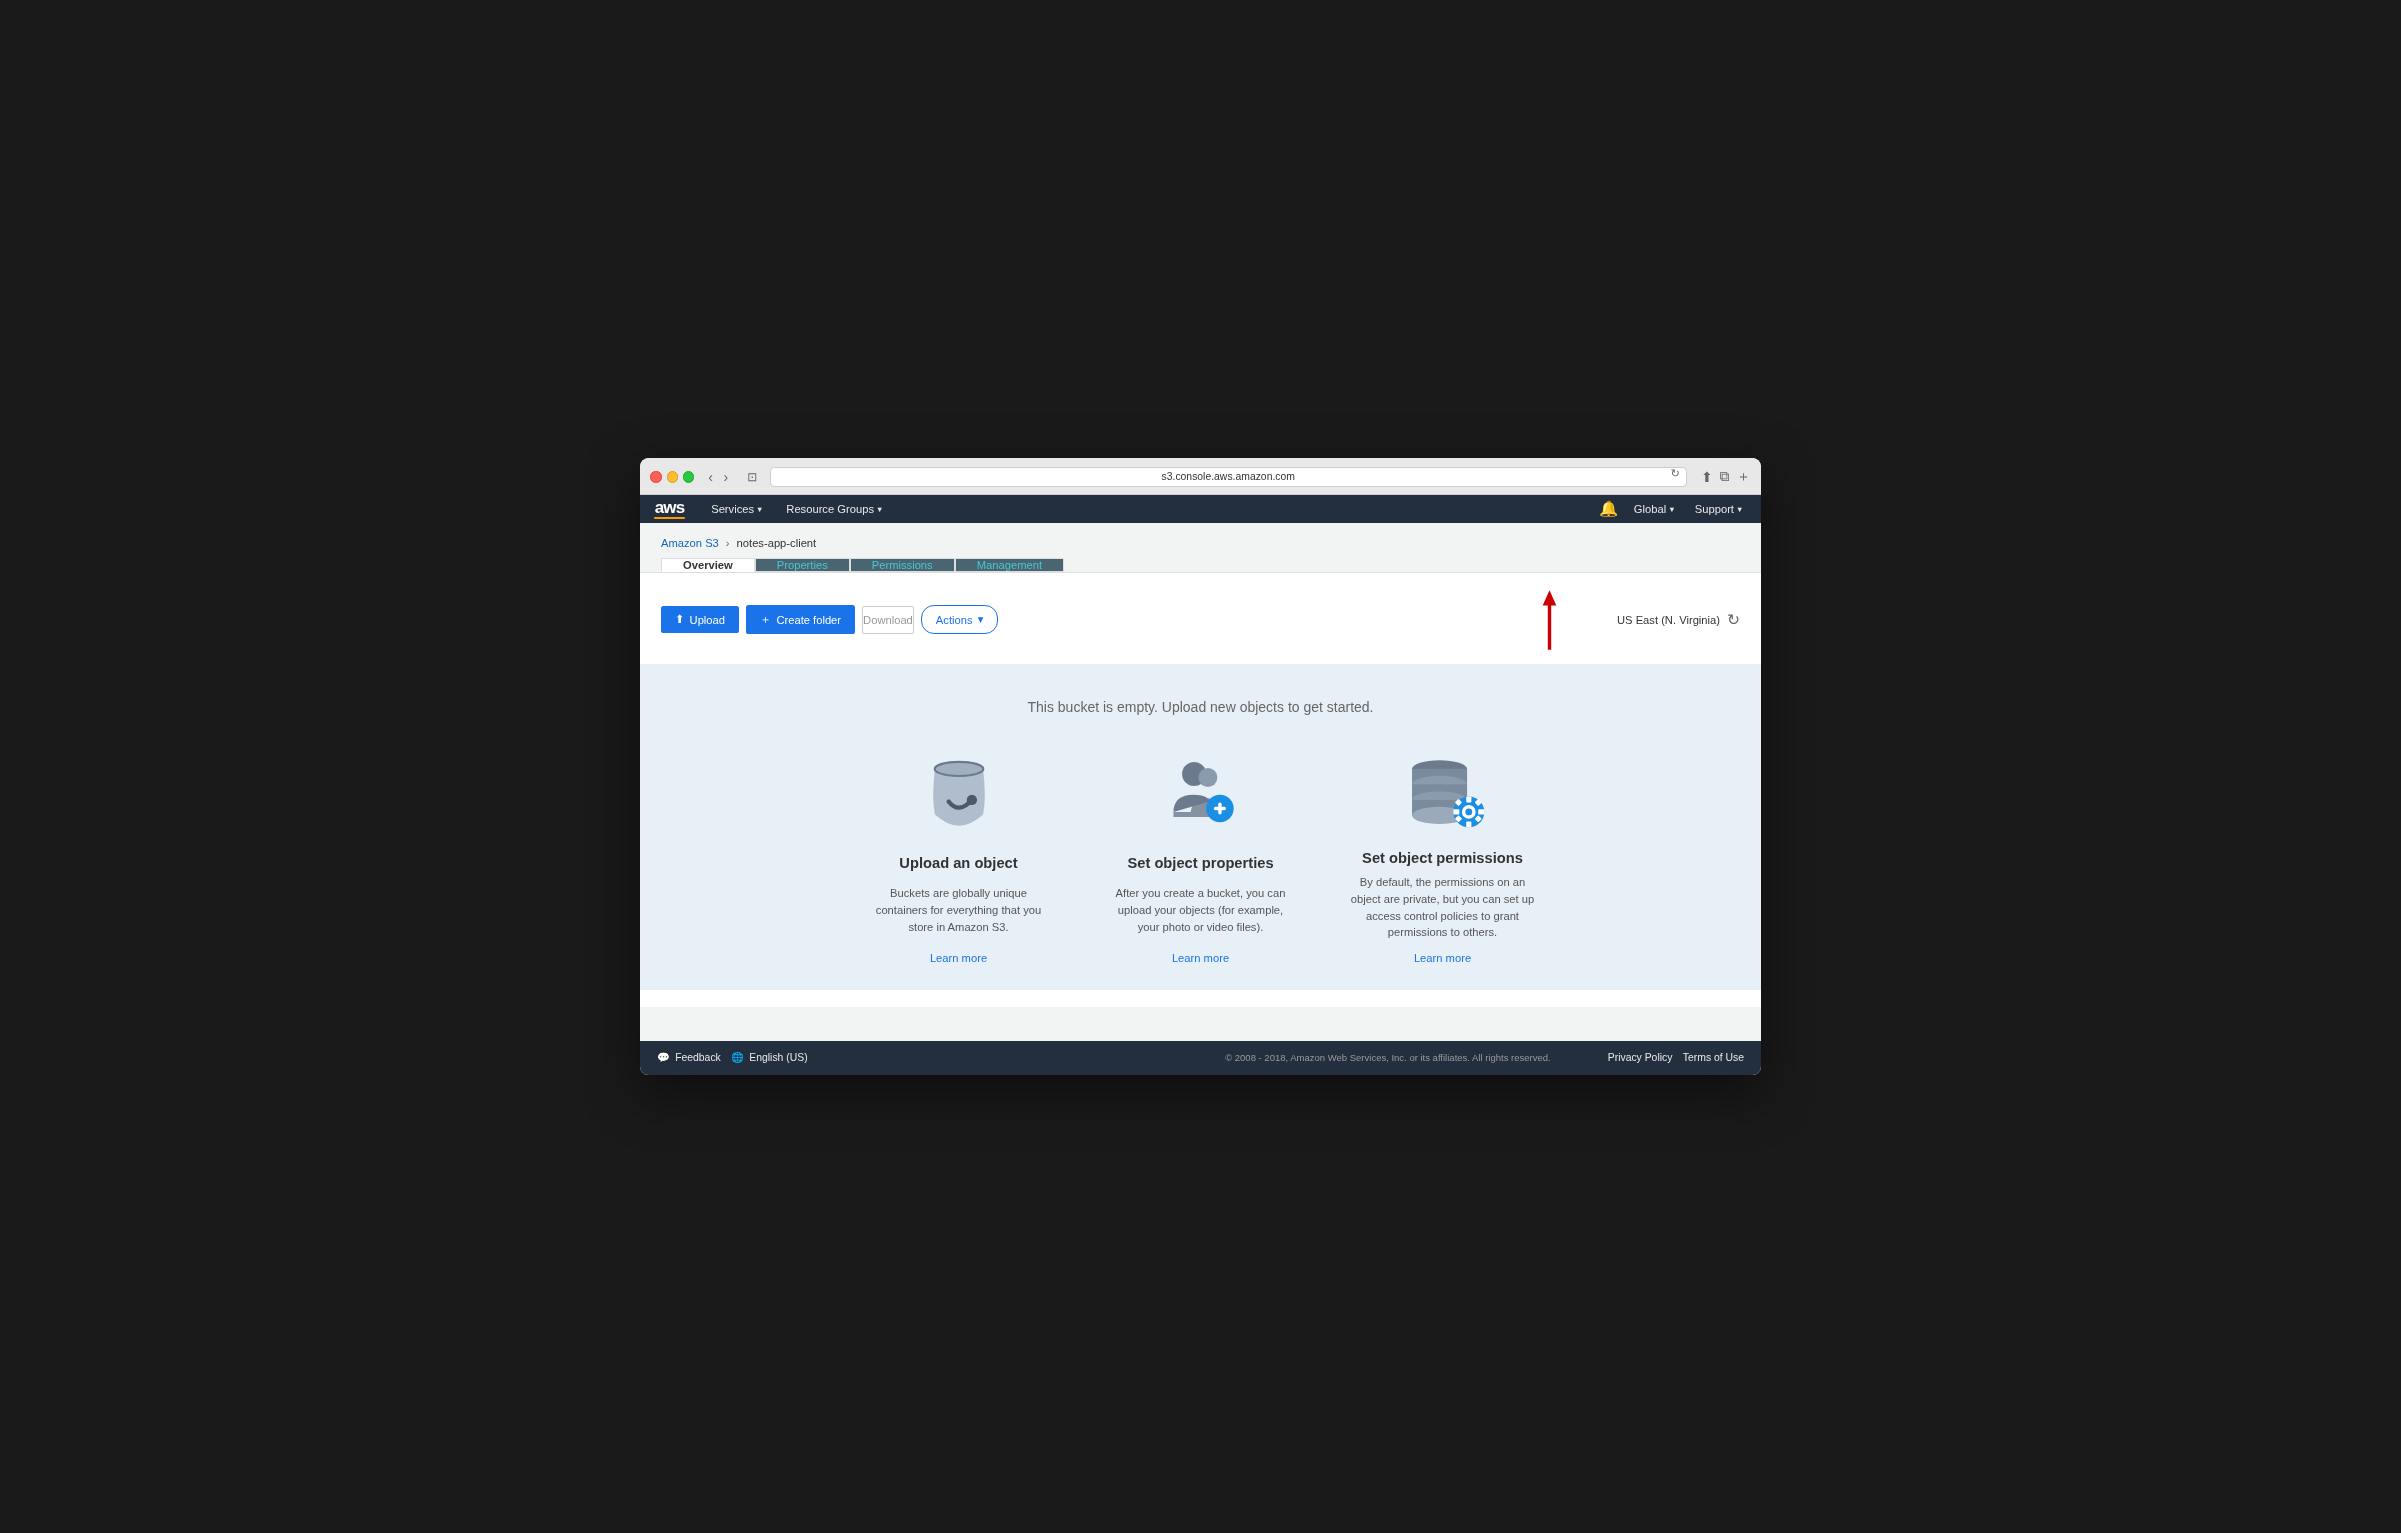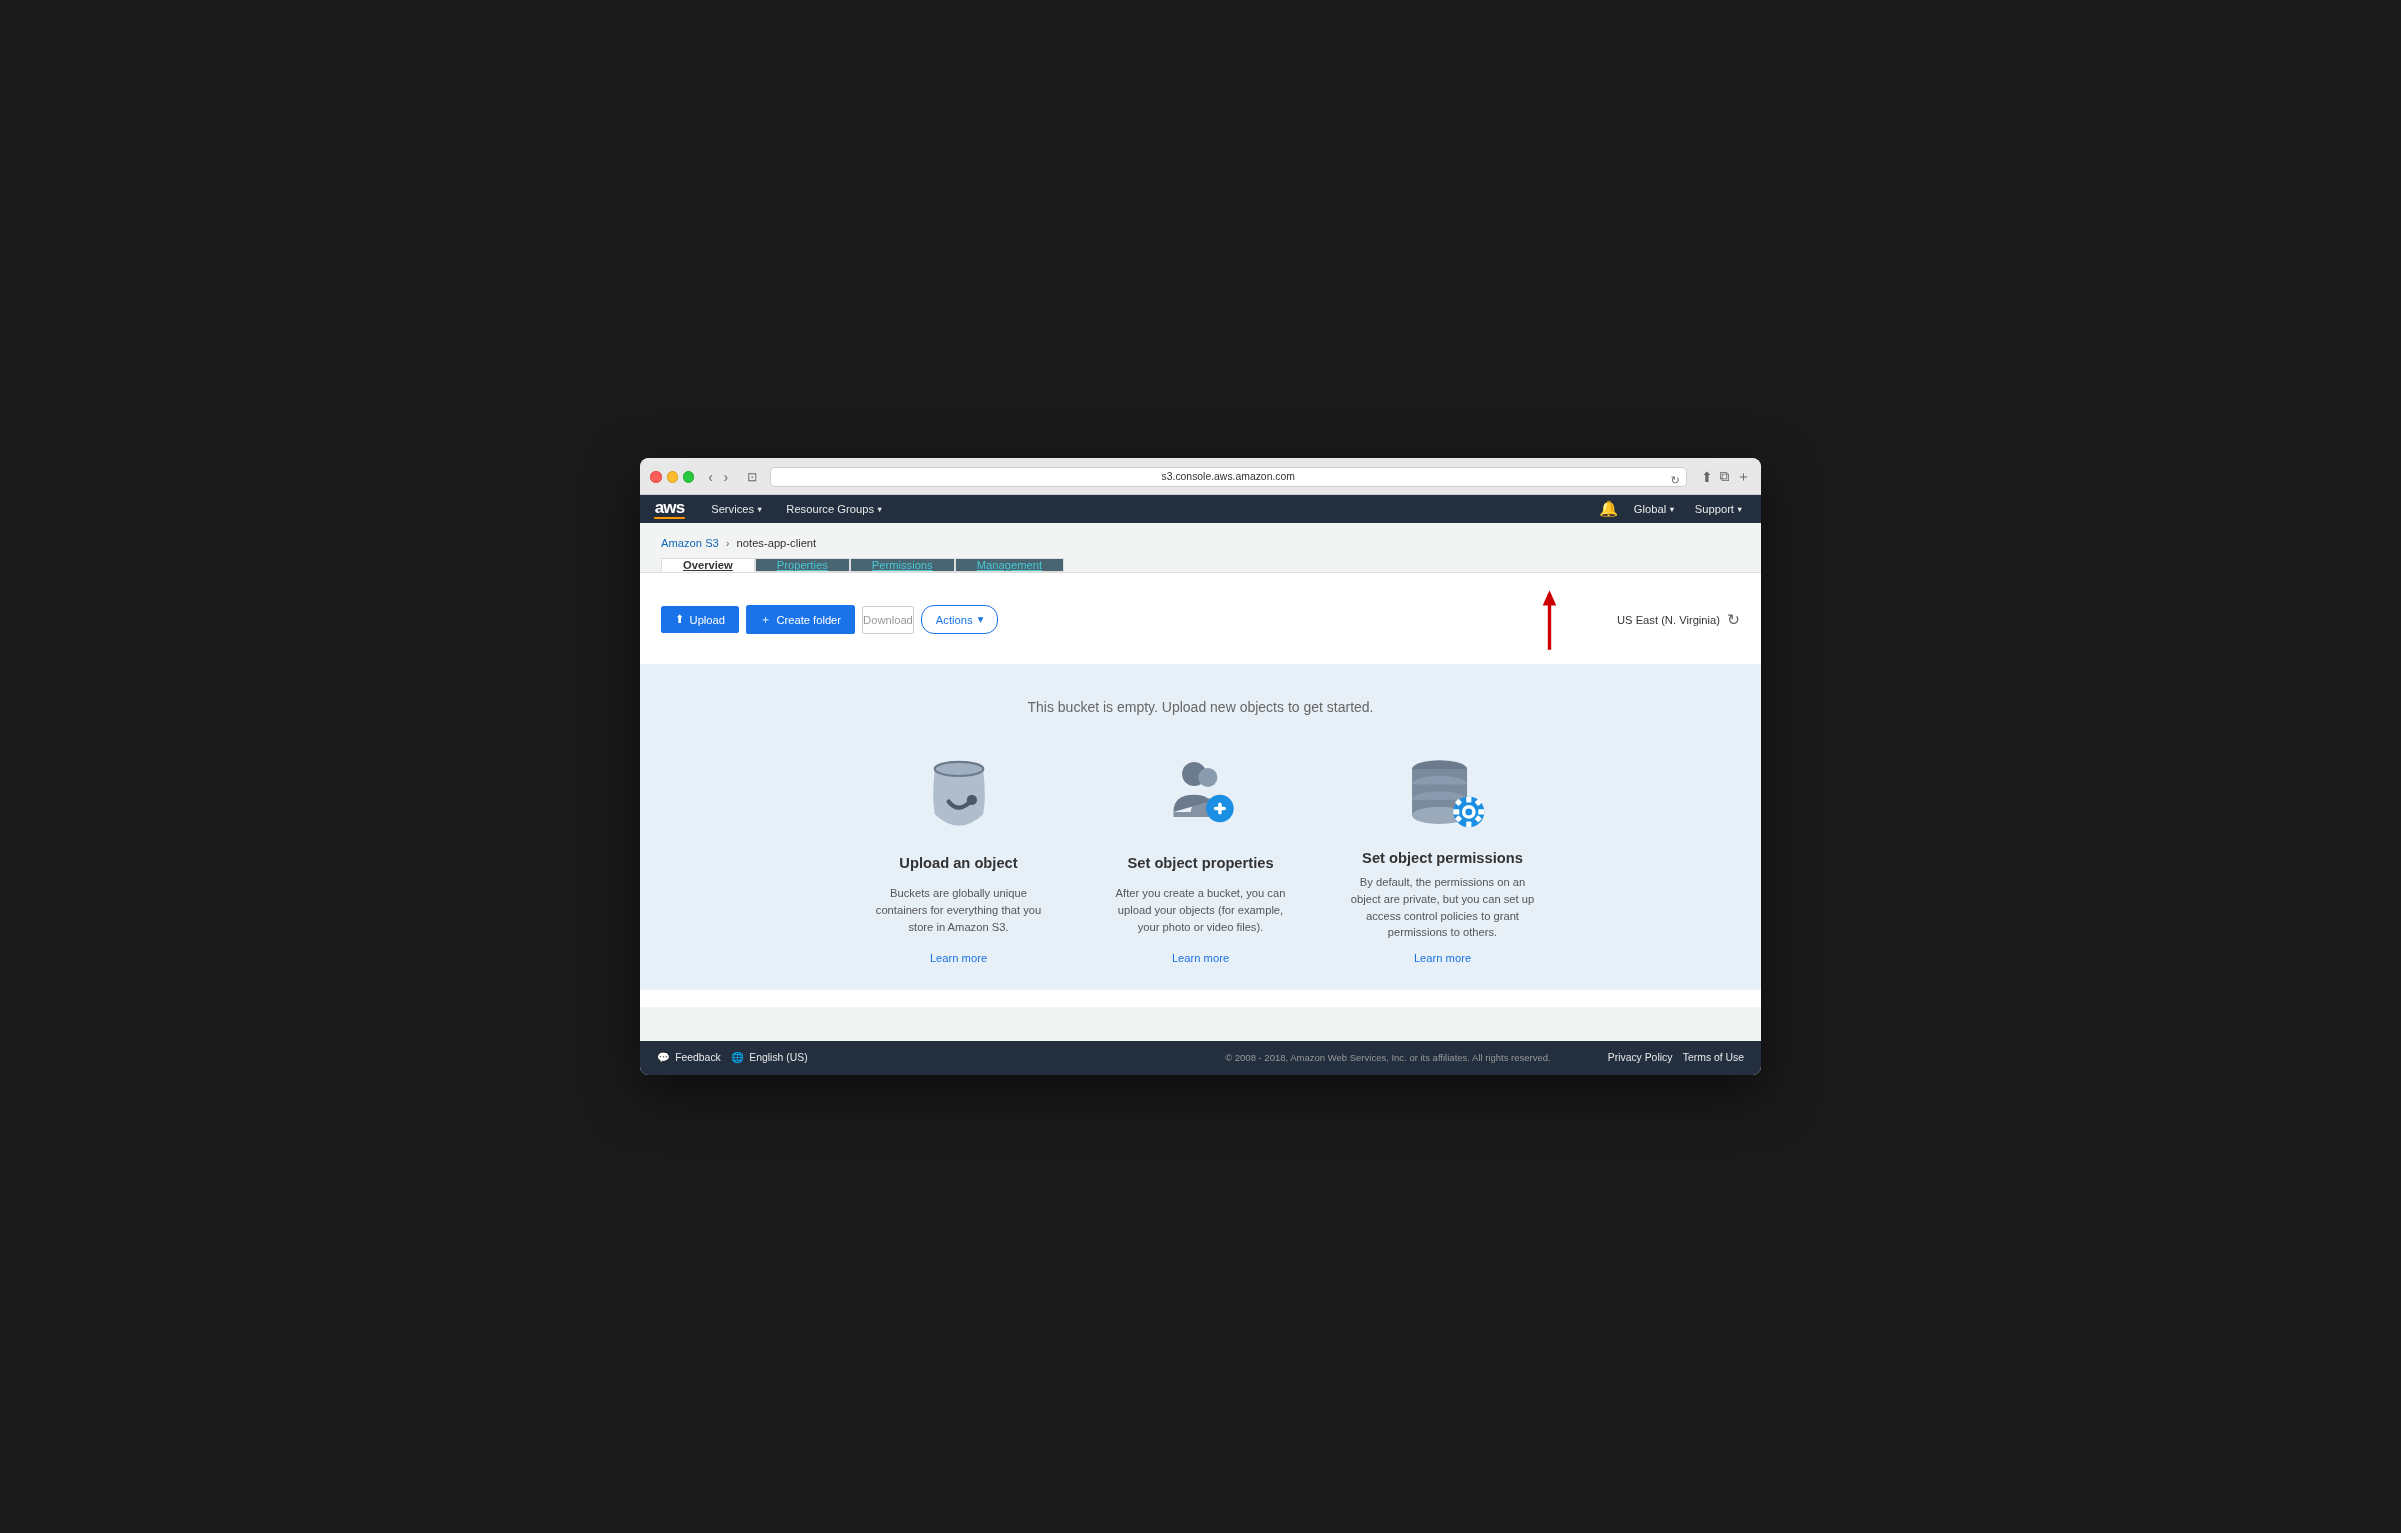--- a/index.html
+++ b/index.html
@@ -34,21 +34,21 @@
       flex: 1;
       background: #fff;
       border: 0.9px solid #ccc;
       border-radius: 4.3px;
       padding: 3.5px 26px;
       font-size: 10.4px;
       color: #333;
       text-align: center;
       position: relative;
     }
-    .url-bar-wrap { flex: 1; position: relative; display: flex; align-items: flex-end; }
+    .url-bar-wrap { flex: 1; position: relative; display: flex; align-items: flex-start; }
     .url-lock { position: absolute; left: 7px; color: #666; font-size: 9.5px; }
     .url-refresh { position: absolute; right: 7px; color: #666; font-size: 11.2px; cursor: pointer; }
     .browser-actions { display: flex; gap: 7px; margin-left: 7px; }
     .browser-action-btn { background: none; border: none; color: #666; font-size: 14px; cursor: pointer; }
 
     
     .aws-nav {
       background: #232f3e;
       display: flex;
       align-items: center;
@@ -97,21 +97,20 @@
       padding: 0 0 0 21px;
     }
     .tab {
       padding: 0 21px;
       font-size: 11.2px;
       cursor: pointer;
       border: 0.9px solid #ddd;
       background: #4a6572;
       color: #48c7d1;
       font-weight: 500;
-      text-decoration: underline;
     }
     .tab.active {
       background: #fff;
       color: #333;
       font-weight: 700;
       border-bottom: 0.9px solid #fff;
     }
 
     
     .bucket-content {

